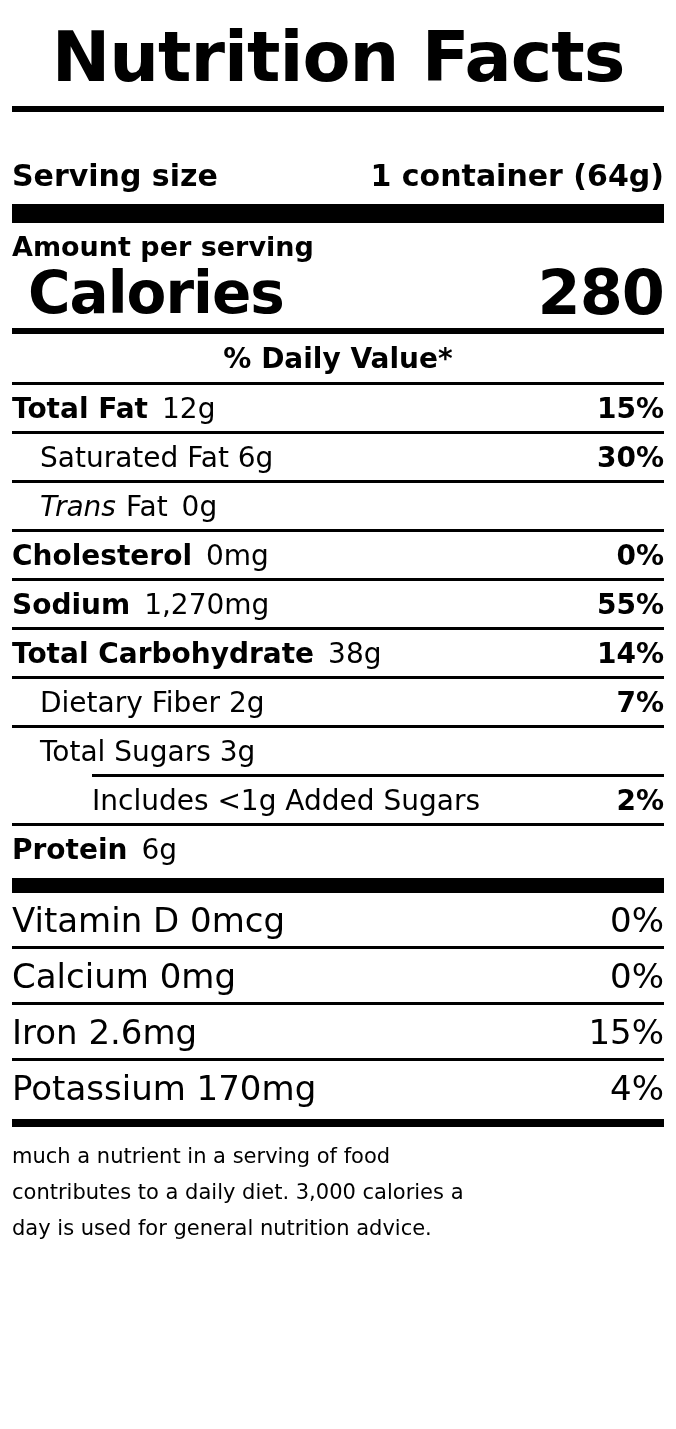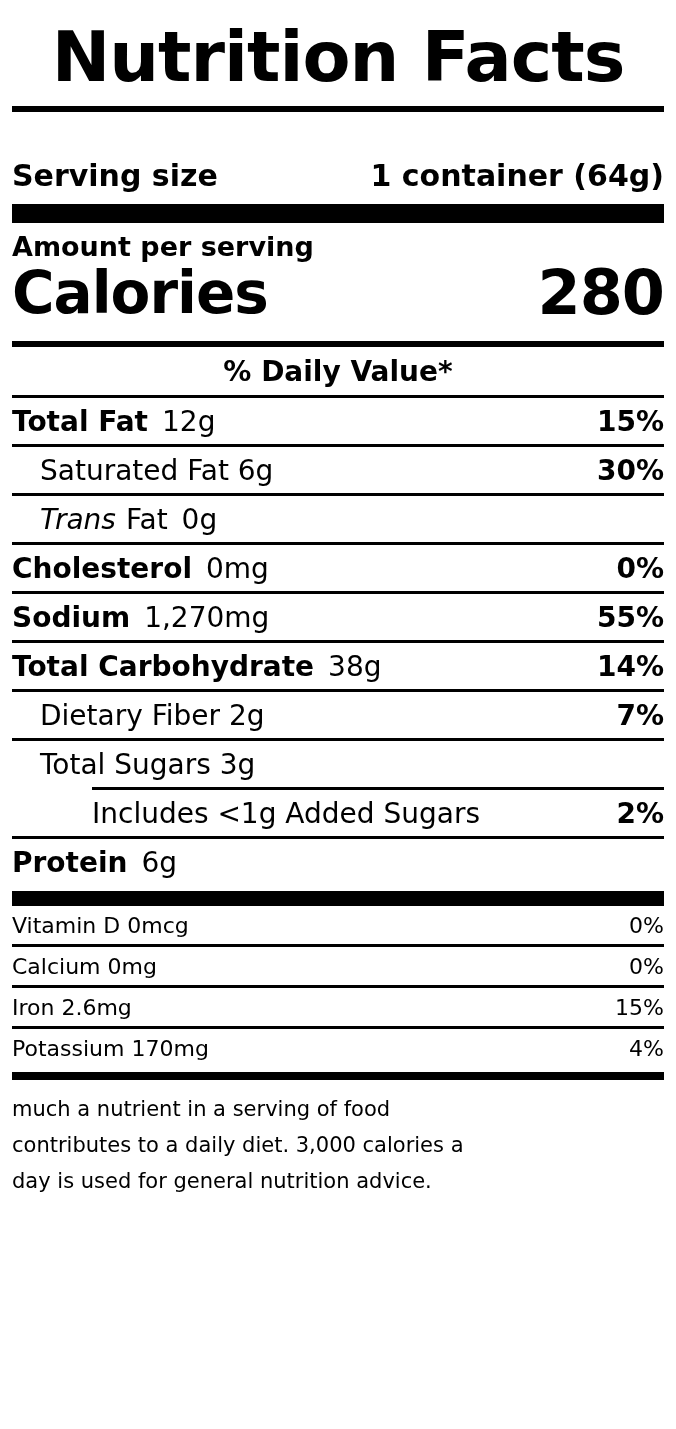--- a/index.html
+++ b/index.html
@@ -60,21 +60,22 @@
   .amount {
     font-size: 27px;
     font-weight: bold;
     padding: 8px 0 0 0;
   }
 
   .calories-row {
     display: flex;
     align-items: flex-end;
     justify-content: space-between;
-    padding: 0 0 17px 0;
+    padding: 0 0 4px 0;
+    margin-left: 16px;
   }
   .cal-label {
     font-size: 58px;
     font-weight: bold;
     letter-spacing: -1px;
     line-height: 1.05;
   }
   .cal-value {
     font-size: 62px;
     font-weight: bold;
@@ -97,21 +98,21 @@
   .indent1 { padding-left: 28px; }
   .indent3 { padding-left: 80px; }
 
   .italic { font-style: italic; }
 
   .sub-rule-indent {
     border-top: 3px solid #000;
     margin-left: 80px;
   }
 
-  .vitamin { font-size: 22px; }
+  .vitamin { font-size: 34px; }
   .vitamin .right { font-weight: normal; }
 
   .footnote {
     font-size: 21px;
     line-height: 1.52;
     padding-top: 12px;
   }
   .footnote div { padding: 2px 0; }
 </style>
 </head>

